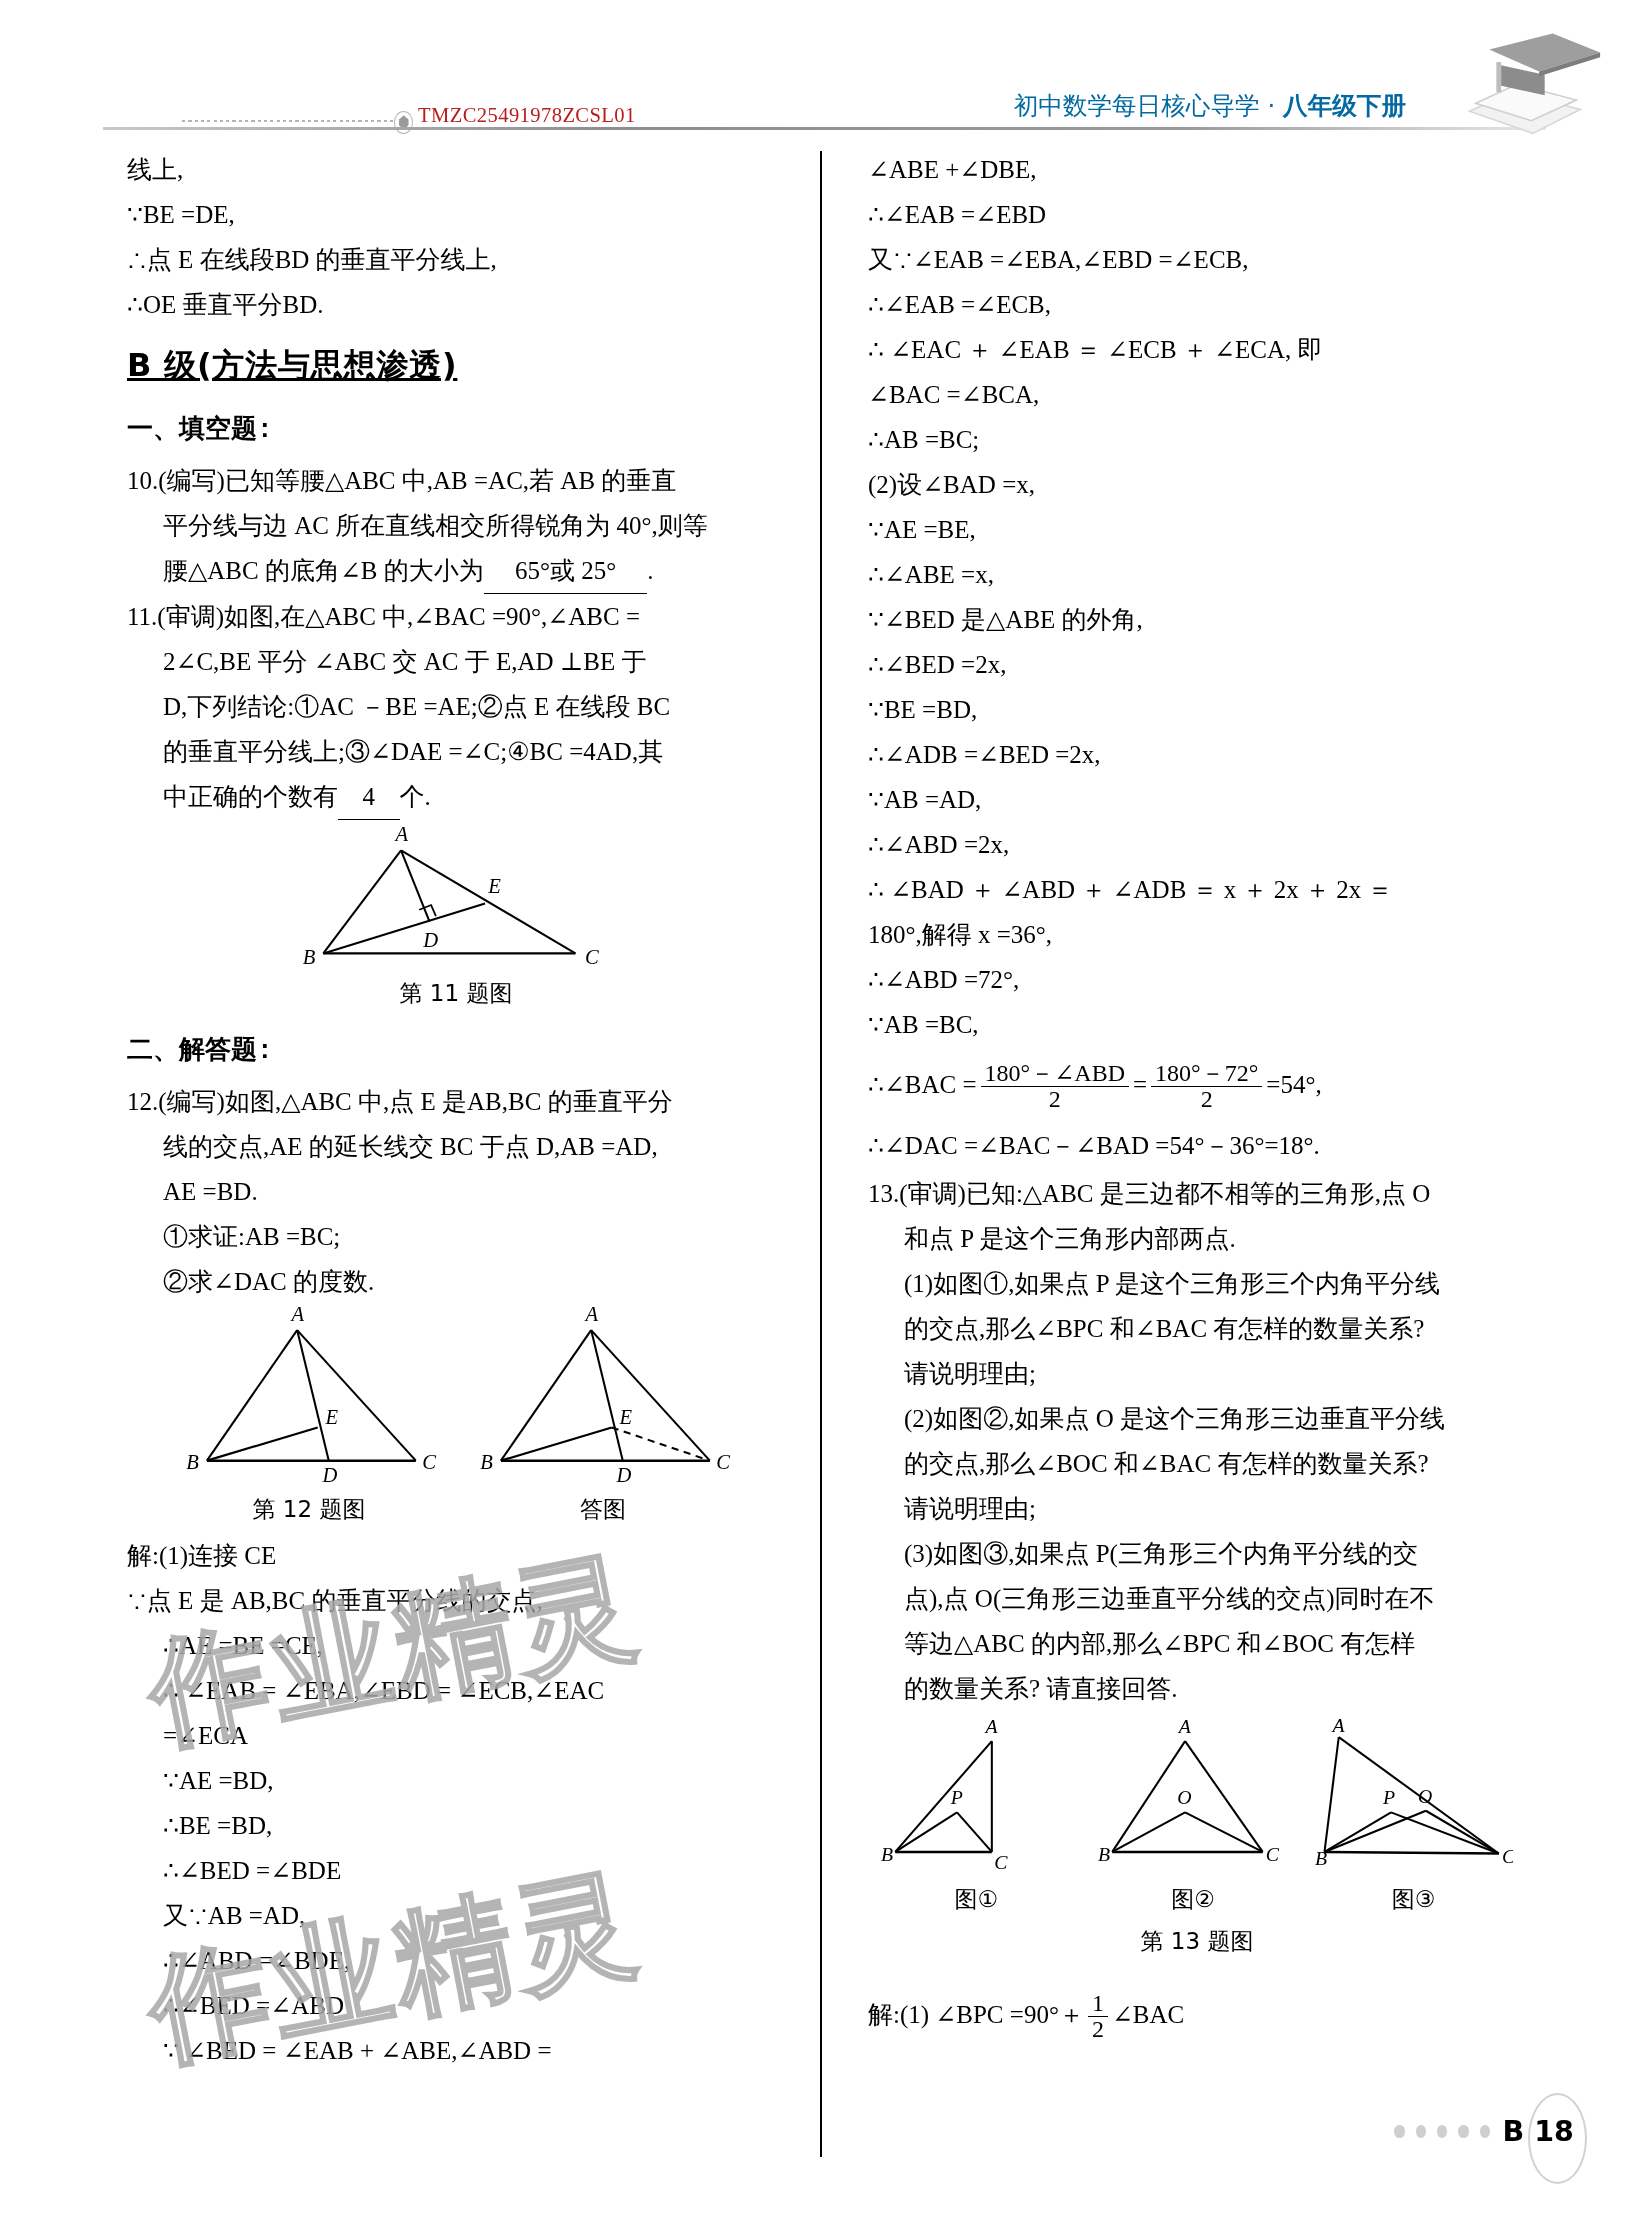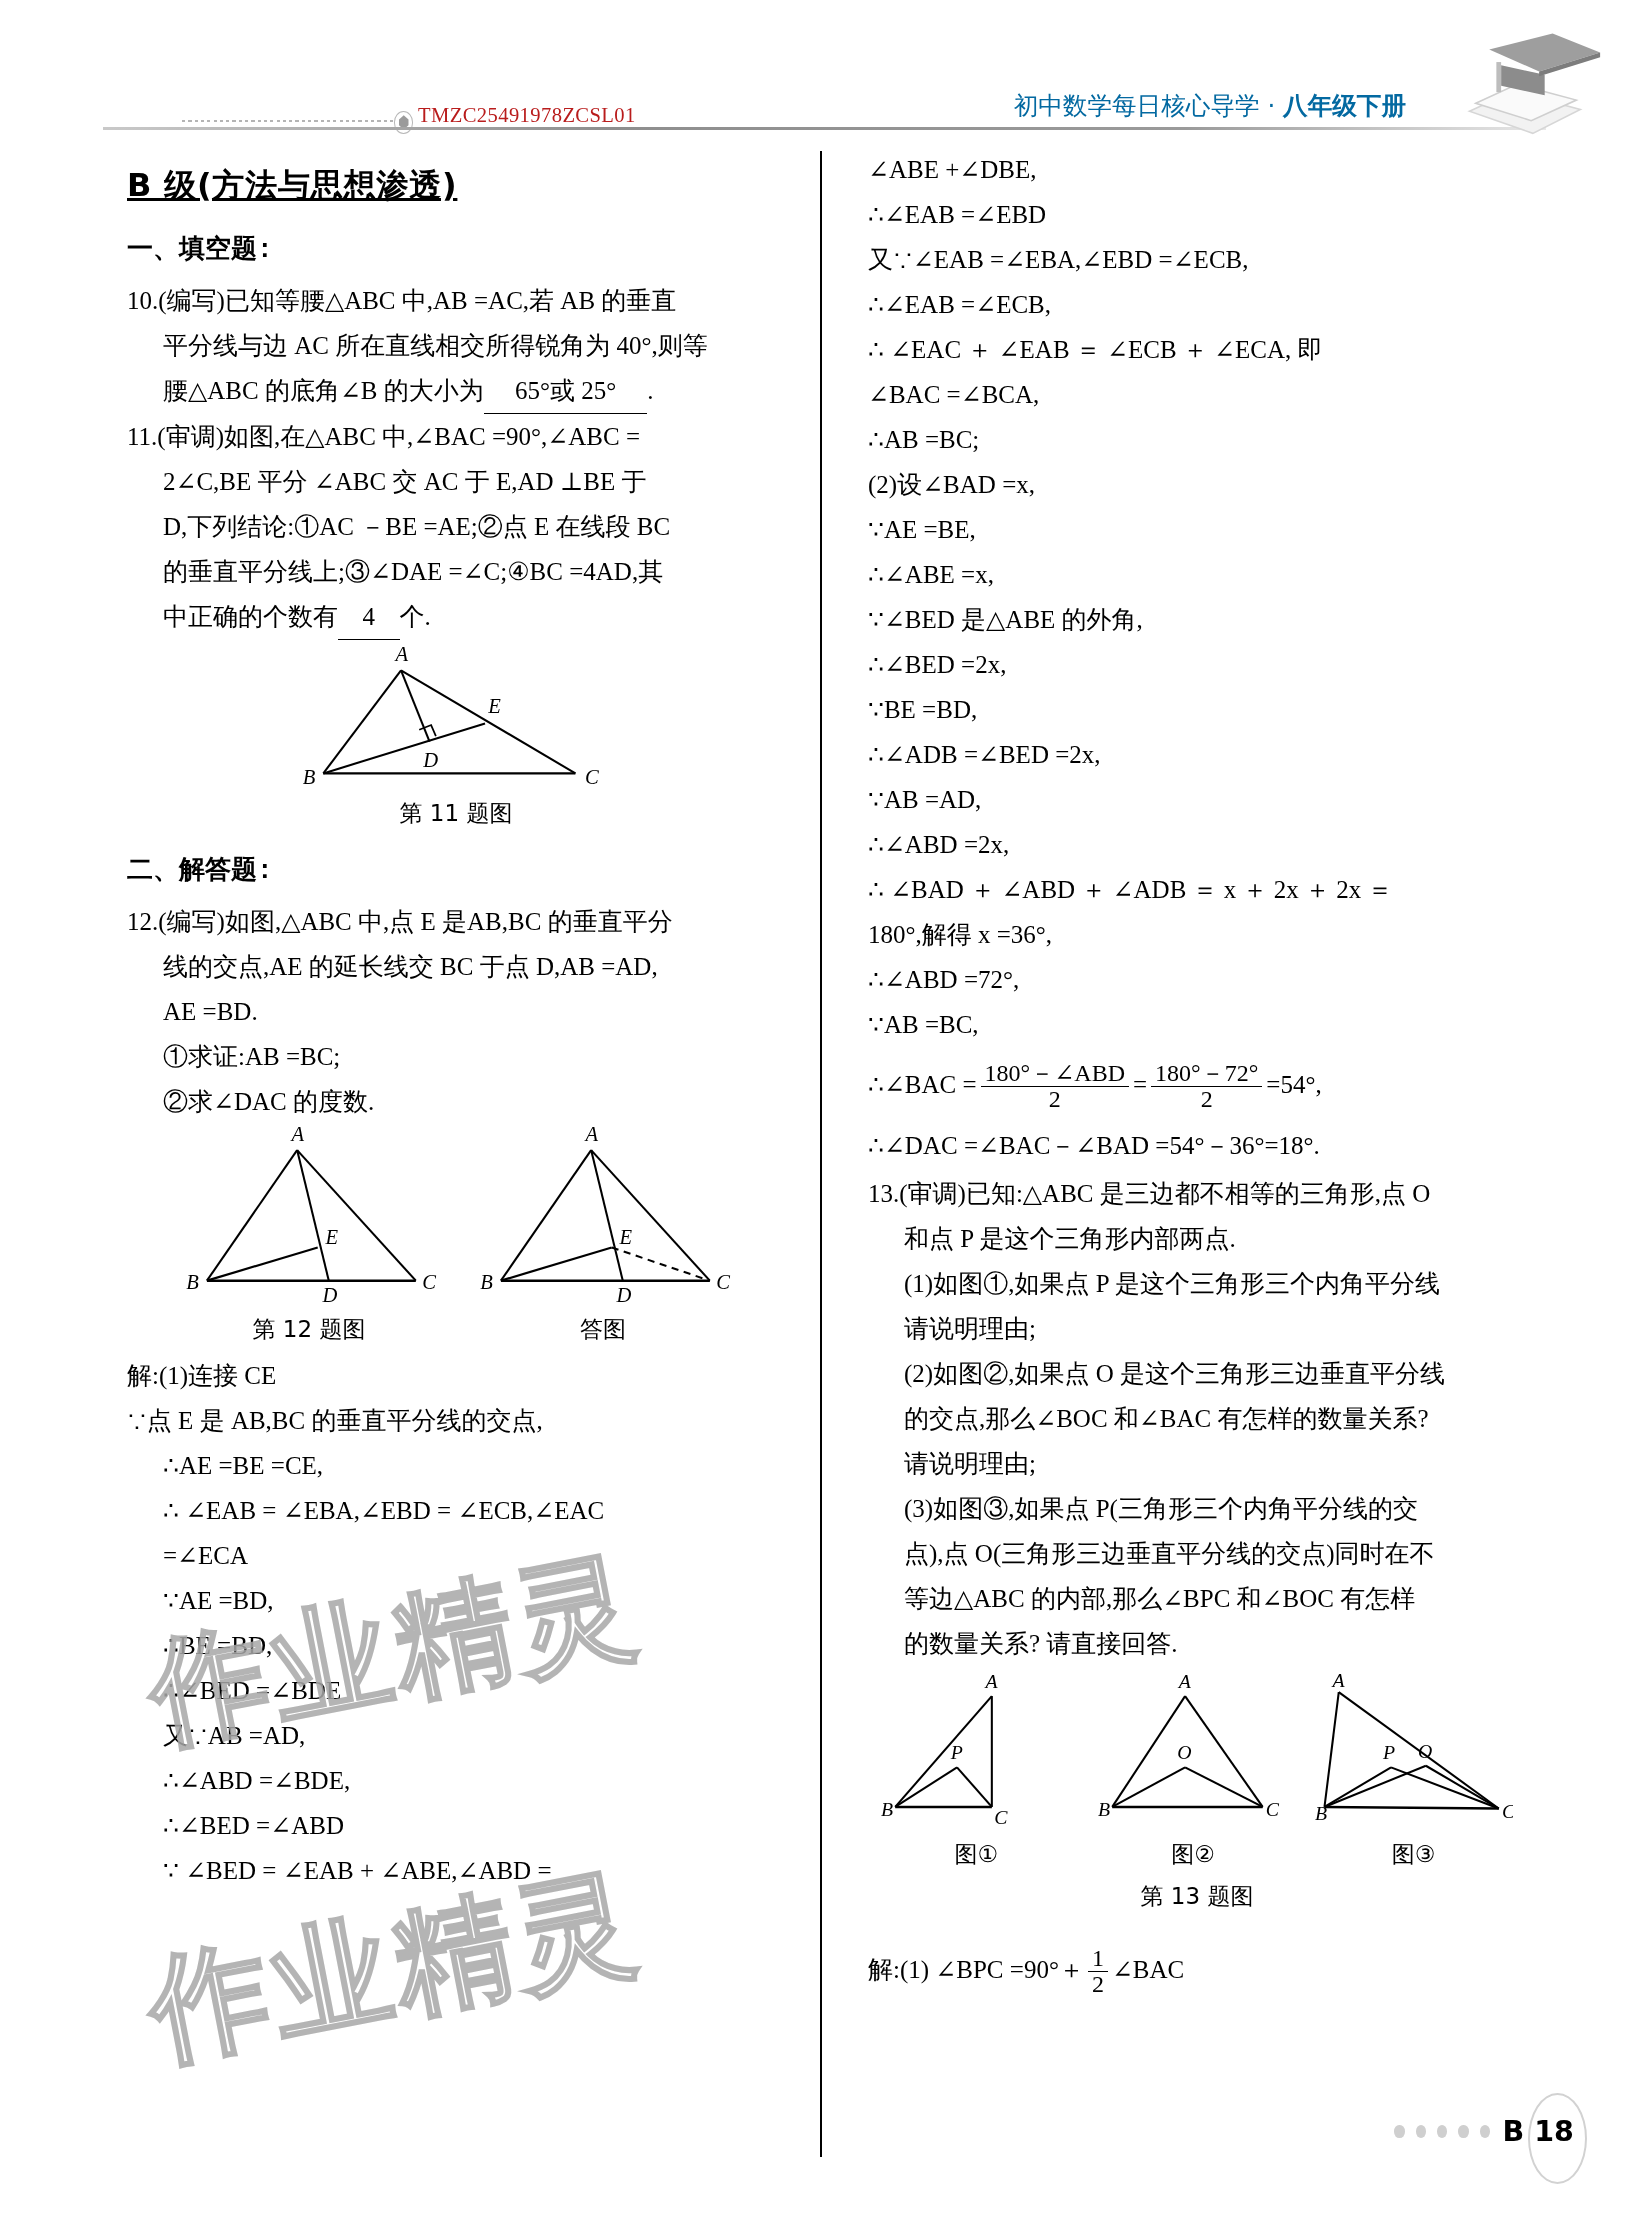--- a/index.html
+++ b/index.html
@@ -224,20 +224,26 @@
     <polygon points="110,62 110,88 165,100 165,74" fill="#8c8c8c"></polygon>
     <polygon points="158,70 235,46 235,52 158,76" fill="#7d7d7d"></polygon>
     <path d="M104,58 L104,96 L110,96 L110,58 Z" fill="#bdbdbd"></path>
   </svg>
 </div>
 
 <div class="col-divider"></div>
 
 <div class="col" id="col-left">
 
+  <div class="block">
+    <div class="blk-line ind0">线上,</div>
+    <div class="blk-line ind0">∵BE =DE,</div>
+    <div class="blk-line ind0">∴点 E 在线段BD 的垂直平分线上,</div>
+    <div class="blk-line ind0">∴OE 垂直平分BD.</div>
+  </div>
 
   <div class="section-title">B 级(方法与思想渗透)</div>
 
   <div class="sub-head">一、填空题:</div>
 
   <div class="block">
     <div class="blk-line ind0">10.(编写)已知等腰△ABC 中,AB =AC,若 AB 的垂直</div>
     <div class="blk-line ind1">平分线与边 AC 所在直线相交所得锐角为 40°,则等</div>
     <div class="blk-line ind1">
       <span>腰△ABC 的底角∠B 的大小为</span><span class="blank blank-wide">65°或 25°</span><span>.</span>
@@ -372,20 +378,21 @@
       <span>∴∠BAC =</span><span class="frac"><span class="num">180°－∠ABD</span><span class="den">2</span></span><span>=</span><span class="frac"><span class="num">180°－72°</span><span class="den">2</span></span><span>=54°,</span>
     </div>
 
     <div class="blk-line ind0">∴∠DAC =∠BAC－∠BAD =54°－36°=18°.</div>
   </div>
 
   <div class="block" style="margin-top:3.2px;">
     <div class="blk-line ind0">13.(审调)已知:△ABC 是三边都不相等的三角形,点 O</div>
     <div class="blk-line ind1">和点 P 是这个三角形内部两点.</div>
     <div class="blk-line ind1">(1)如图①,如果点 P 是这个三角形三个内角平分线</div>
+    <div class="blk-line ind1">的交点,那么∠BPC 和∠BAC 有怎样的数量关系?</div>
     <div class="blk-line ind1">请说明理由;</div>
     <div class="blk-line ind1">(2)如图②,如果点 O 是这个三角形三边垂直平分线</div>
     <div class="blk-line ind1">的交点,那么∠BOC 和∠BAC 有怎样的数量关系?</div>
     <div class="blk-line ind1">请说明理由;</div>
     <div class="blk-line ind1">(3)如图③,如果点 P(三角形三个内角平分线的交</div>
     <div class="blk-line ind1">点),点 O(三角形三边垂直平分线的交点)同时在不</div>
     <div class="blk-line ind1">等边△ABC 的内部,那么∠BPC 和∠BOC 有怎样</div>
     <div class="blk-line ind1">的数量关系? 请直接回答.</div>
   </div>
 

